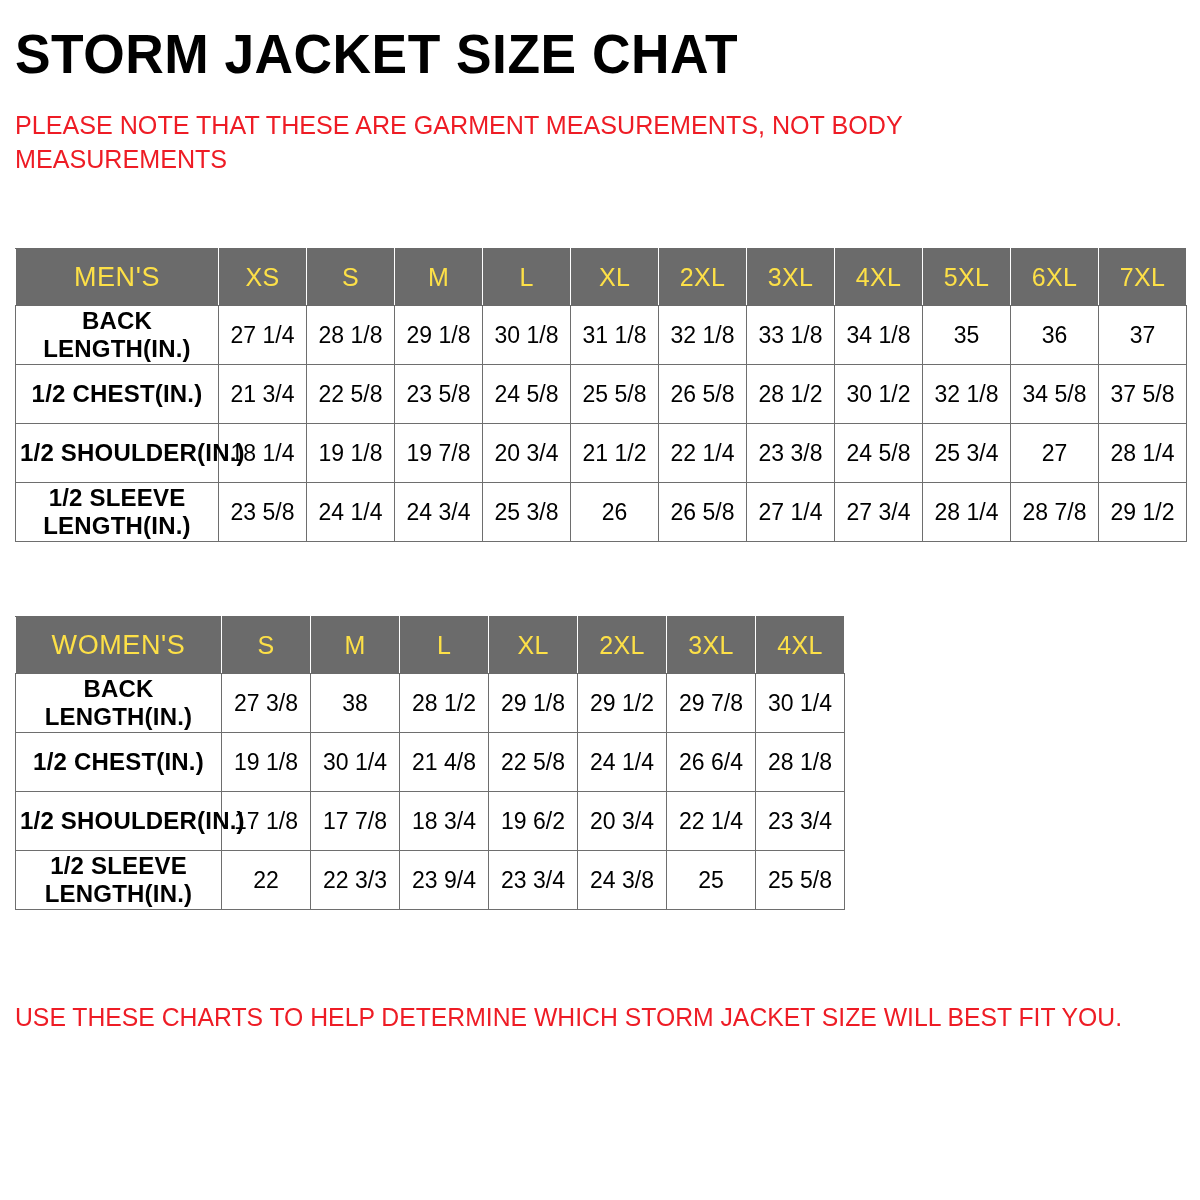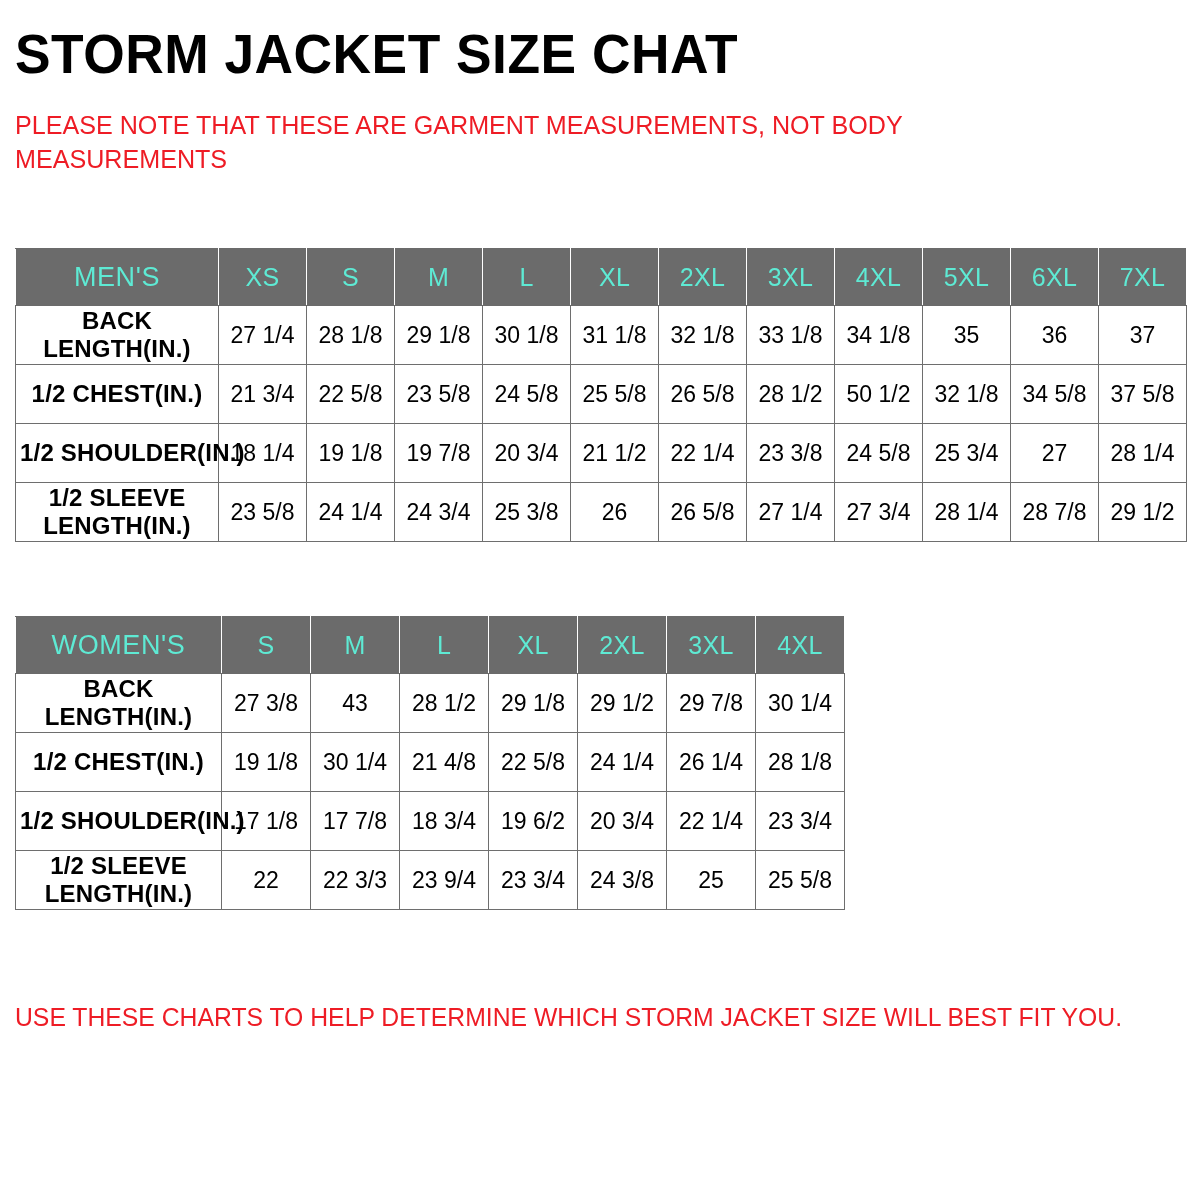--- a/index.html
+++ b/index.html
@@ -55,21 +55,21 @@
   table.size-table td {
     border: 1px solid #6e6e6e;
     text-align: center;
     vertical-align: middle;
     font-family: "Liberation Sans", sans-serif;
     color: #000000;
     padding: 0;
   }
   table.size-table thead th {
     background: #6b6b6b;
-    color: #5eead4;
+    color: #fde047;
     font-weight: 400;
     font-size: 25px;
     height: 56px;
     border-color: #ffffff;
     border-top-color: #6b6b6b;
     border-bottom-color: #6b6b6b;
     letter-spacing: 0.3px;
     margin-left: 28px;
   }
   table.size-table thead th.corner {
@@ -177,21 +177,21 @@
         </tr>
         <tr>
           <td class="rowlabel"><span>1/2  CHEST(IN.)</span></td>
           <td>21  3/4</td>
           <td>22  5/8</td>
           <td>23  5/8</td>
           <td>24  5/8</td>
           <td>25  5/8</td>
           <td>26  5/8</td>
           <td>28  1/2</td>
-          <td>50  1/2</td>
+          <td>30  1/2</td>
           <td>32  1/8</td>
           <td>34  5/8</td>
           <td>37  5/8</td>
         </tr>
         <tr>
           <td class="rowlabel"><span>1/2  SHOULDER(IN.)</span></td>
           <td>18  1/4</td>
           <td>19  1/8</td>
           <td>19  7/8</td>
           <td>20  3/4</td>
@@ -240,35 +240,35 @@
           <th>XL</th>
           <th>2XL</th>
           <th>3XL</th>
           <th>4XL</th>
         </tr>
     </thead>
     <tbody>
         <tr>
           <td class="rowlabel"><span>BACK</span><span class="l2">LENGTH(IN.)</span></td>
           <td>27  3/8</td>
-          <td>43</td>
+          <td>38</td>
           <td>28  1/2</td>
           <td>29  1/8</td>
           <td>29  1/2</td>
           <td>29  7/8</td>
           <td>30  1/4</td>
         </tr>
         <tr>
           <td class="rowlabel"><span>1/2  CHEST(IN.)</span></td>
           <td>19  1/8</td>
           <td>30  1/4</td>
           <td>21  4/8</td>
           <td>22  5/8</td>
           <td>24  1/4</td>
-          <td>26  1/4</td>
+          <td>26  6/4</td>
           <td>28  1/8</td>
         </tr>
         <tr>
           <td class="rowlabel"><span>1/2  SHOULDER(IN.)</span></td>
           <td>17  1/8</td>
           <td>17  7/8</td>
           <td>18  3/4</td>
           <td>19  6/2</td>
           <td>20  3/4</td>
           <td>22  1/4</td>

